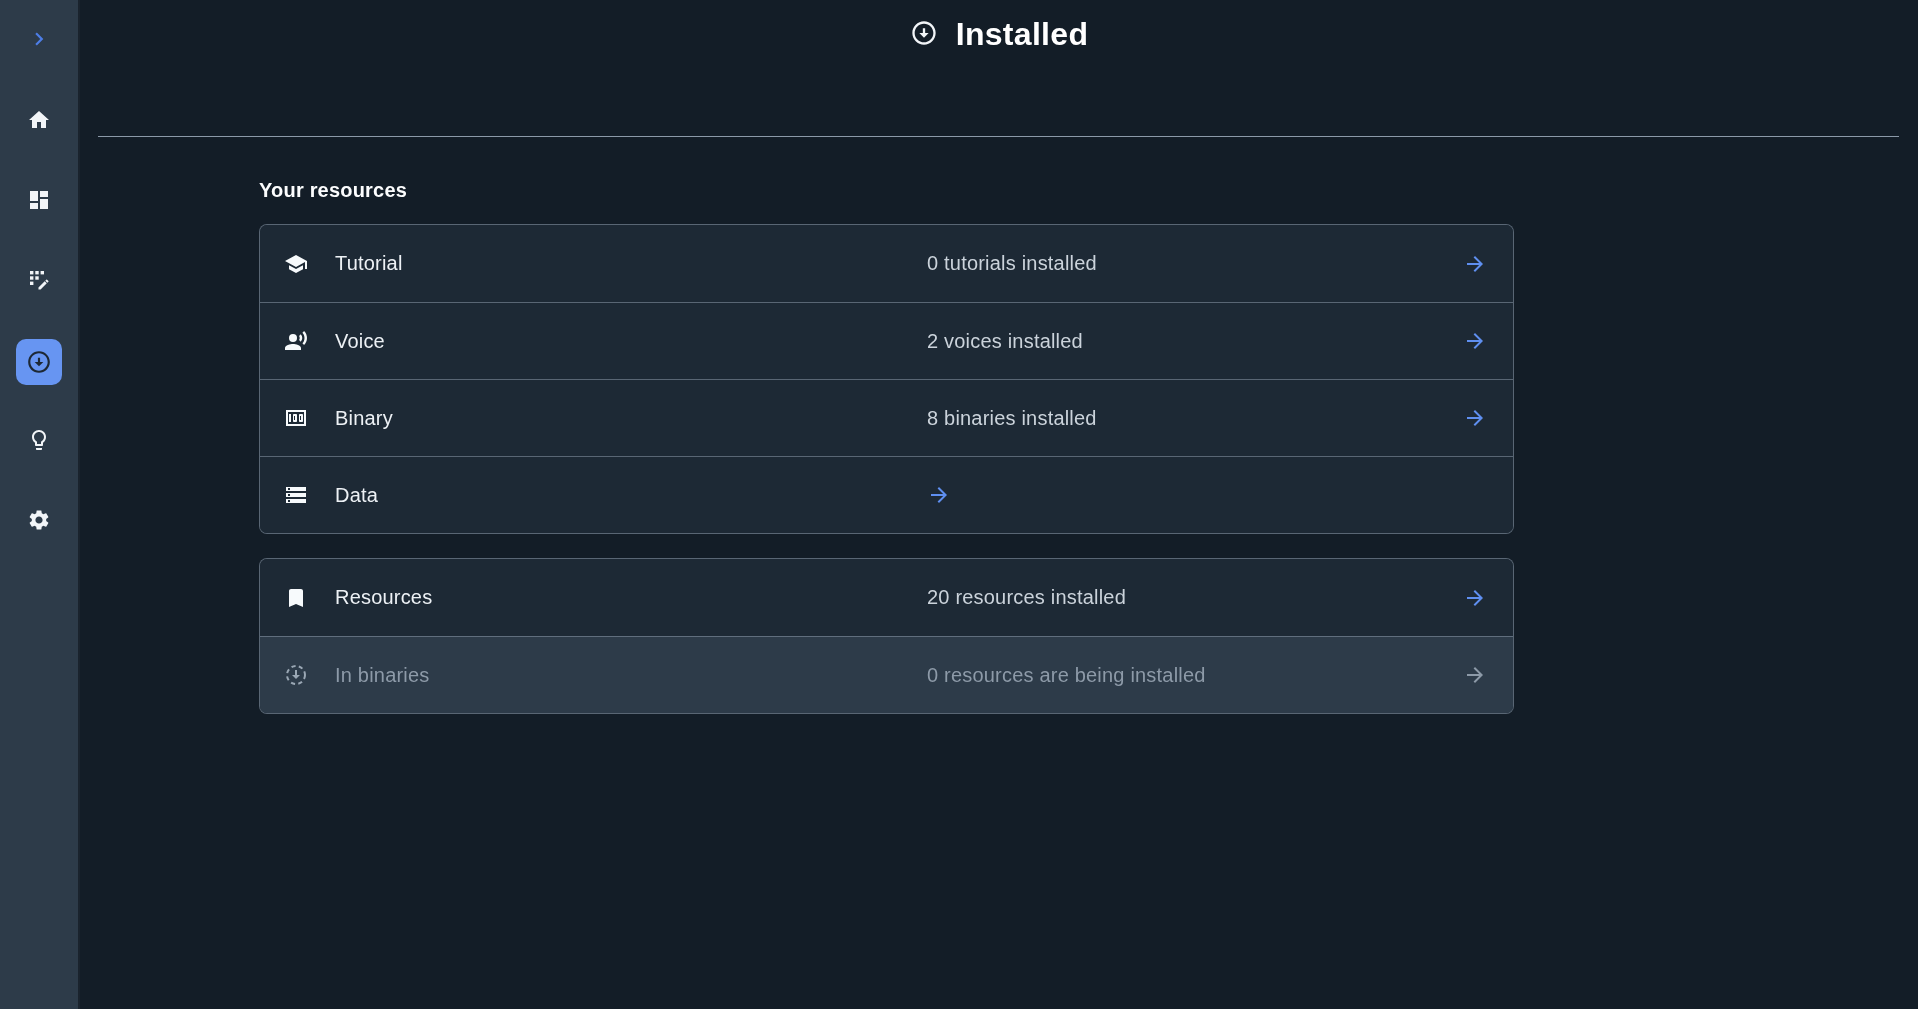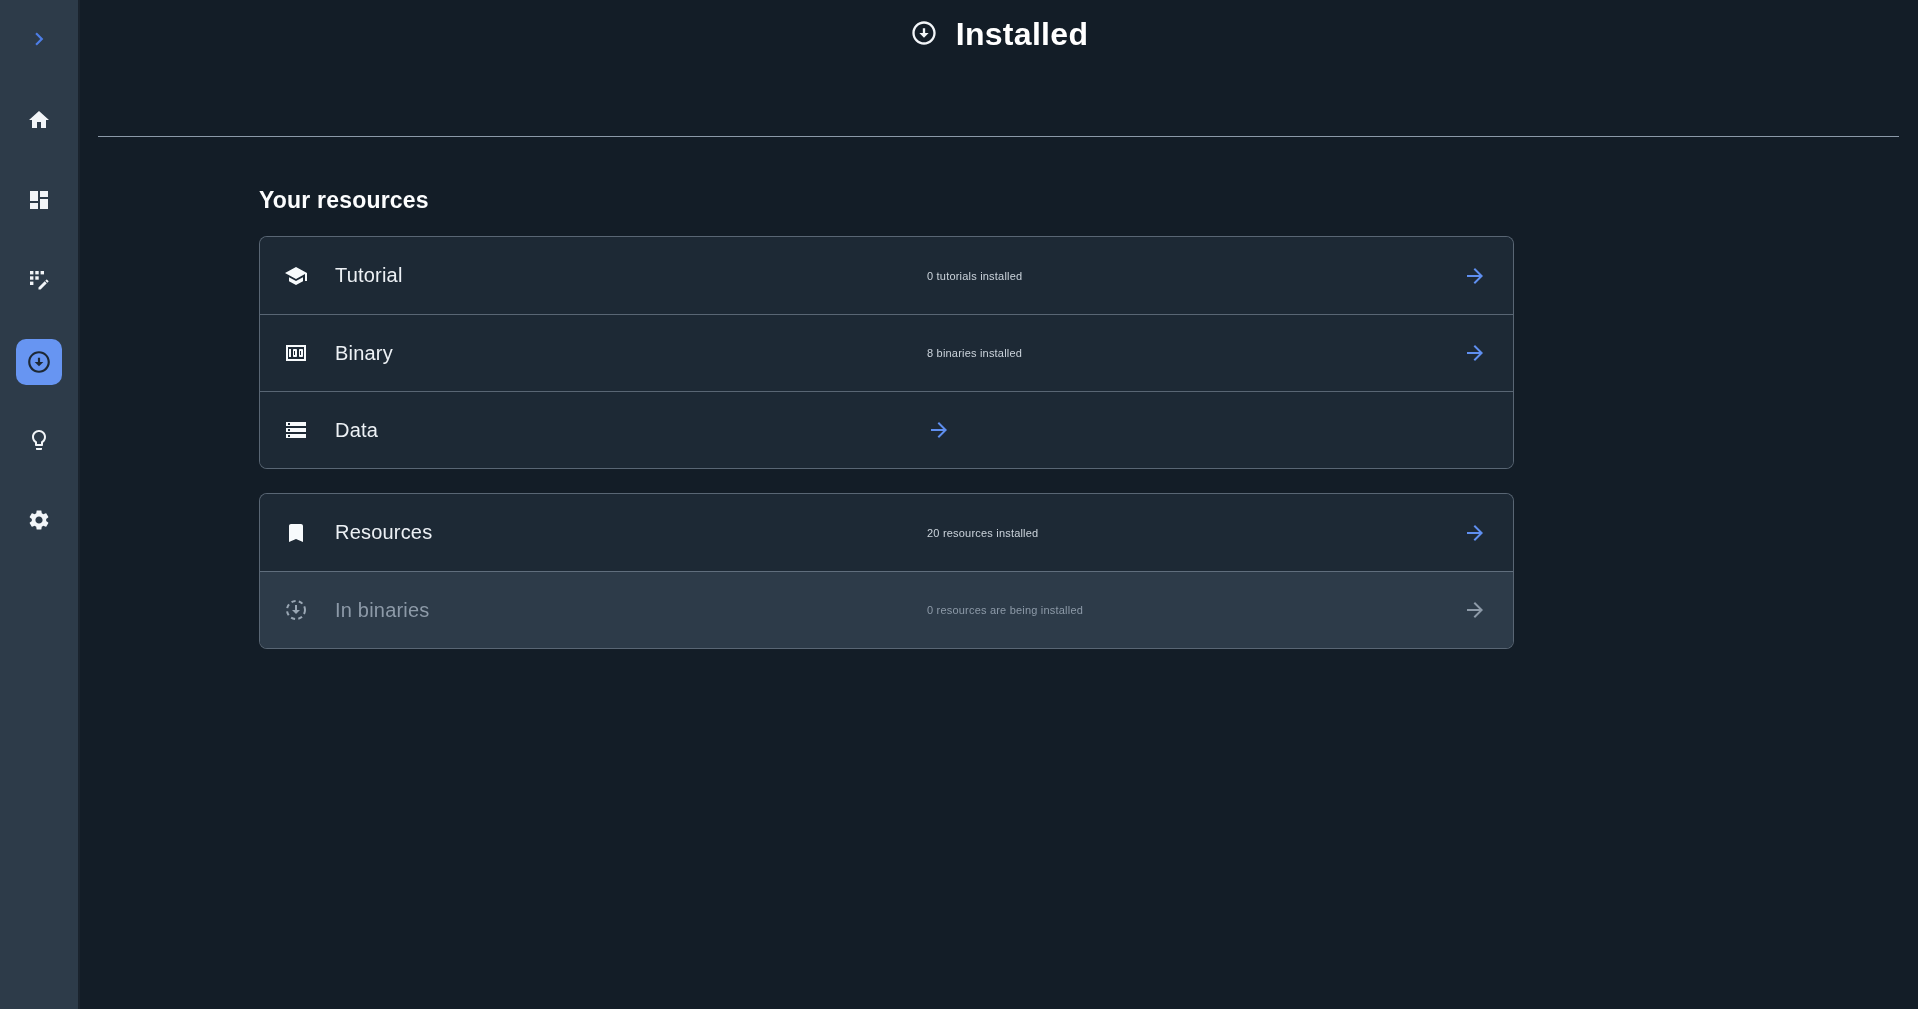--- a/index.html
+++ b/index.html
@@ -48,22 +48,22 @@
   }
   .header-title-row svg { width:28px; height:28px; color:#f2f5f8; }
   .page-title { font-size:32px; font-weight:700; letter-spacing:.3px; }
   .header-divider {
     position:absolute; left:18px; right:19px; bottom:0; height:1px;
     background:#8b99a8;
   }
 
   .content { padding:42px 0 0 179px; }
   .section-title {
-    margin:8px 0 22px 0;
-    font-size:23px; font-weight:700; color:#fcfdfe; letter-spacing:.2px;
+    margin:0 0 22px 0;
+    font-size:20px; font-weight:700; color:#fcfdfe; letter-spacing:.2px;
   }
 
   .card {
     width:1255px;
     border:1px solid rgba(139,153,168,0.55);
     border-radius:8px;
     overflow:hidden;
     background:#1d2935;
   }
   .card + .card { margin-top:24px; }
@@ -74,21 +74,21 @@
     background:#1d2935; cursor:pointer;
   }
   .row + .row { border-top:1px solid rgba(139,153,168,0.55); }
 
   .row-icon { width:24px; height:24px; flex:0 0 24px; color:#f7fafc; }
   .row-icon svg { width:24px; height:24px; display:block; }
   .row-label {
     width:592px; flex:0 0 592px; margin-left:27px;
     font-size:20px; font-weight:500; color:#edf1f5; letter-spacing:.2px;
   }
-  .row-status { flex:1; font-size:11px; color:#cbd3db; letter-spacing:.2px; }
+  .row-status { flex:1; font-size:20px; color:#cbd3db; letter-spacing:.2px; }
   .row-arrow { width:24px; height:24px; flex:0 0 24px; color:#5f8ff0; }
   .row-arrow svg { width:24px; height:24px; display:block; }
 
   .row.disabled { background:#2d3b49; cursor:default; }
   .row.disabled .row-icon   { color:#9aa7b4; }
   .row.disabled .row-label  { color:#8d9aa8; }
   .row.disabled .row-status { color:#8d9aa8; }
   .row.disabled .row-arrow  { color:#8d9aa8; }
 </style>
 </head>
@@ -189,20 +189,35 @@
           </span>
           <span class="row-label">Tutorial</span>
           <span class="row-status">0 tutorials installed</span>
           <span class="row-arrow">
             <svg viewBox="0 0 24 24" fill="currentColor">
                 <path d="M12 4l-1.41 1.41L16.17 11H4v2h12.17l-5.58 5.59L12 20l8-8z"></path>
               </svg>
           </span>
         </div>
 
+        <div class="row">
+          <span class="row-icon">
+            <svg viewBox="0 0 24 24" fill="currentColor">
+                <circle cx="9" cy="9" r="4"></circle>
+                <path d="M9 15c-2.67 0-8 1.34-8 4v2h16v-2c0-2.66-5.33-4-8-4zm6.08-7.95c.84 1.18.84 2.71 0 3.89l1.68 1.69c2.02-2.02 2.02-5.07 0-7.27l-1.68 1.69zM20.07 2l-1.63 1.63c2.77 3.02 2.77 7.56 0 10.74L20.07 16c3.9-3.89 3.91-9.95 0-14z"></path>
+              </svg>
+          </span>
+          <span class="row-label">Voice</span>
+          <span class="row-status">2 voices installed</span>
+          <span class="row-arrow">
+            <svg viewBox="0 0 24 24" fill="currentColor">
+                <path d="M12 4l-1.41 1.41L16.17 11H4v2h12.17l-5.58 5.59L12 20l8-8z"></path>
+              </svg>
+          </span>
+        </div>
 
         <div class="row">
           <span class="row-icon">
             <svg viewBox="0 0 24 24" fill="currentColor">
                 <path d="M2 4v16h20V4H2zm18 14H4V6h16v12zM5 8h2v8H5V8zm7 0h-2c-.55 0-1 .45-1 1v6c0 .55.45 1 1 1h2c.55 0 1-.45 1-1V9c0-.55-.45-1-1-1zm-1 6h-1v-4h1v4zm7-6h-2c-.55 0-1 .45-1 1v6c0 .55.45 1 1 1h2c.55 0 1-.45 1-1V9c0-.55-.45-1-1-1zm-1 6h-1v-4h1v4z"></path>
               </svg>
           </span>
           <span class="row-label">Binary</span>
           <span class="row-status">8 binaries installed</span>
           <span class="row-arrow">

